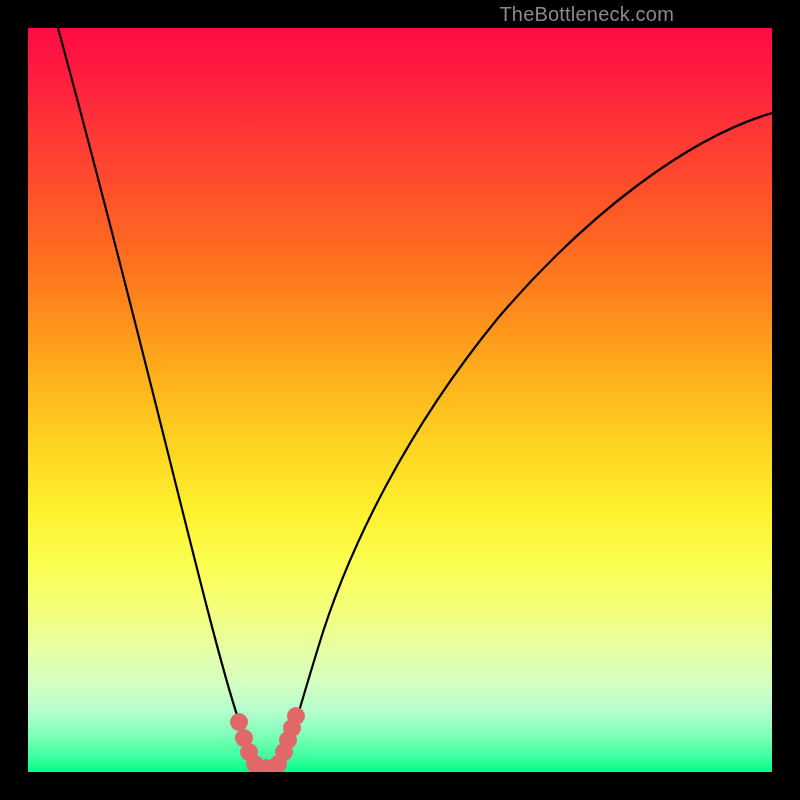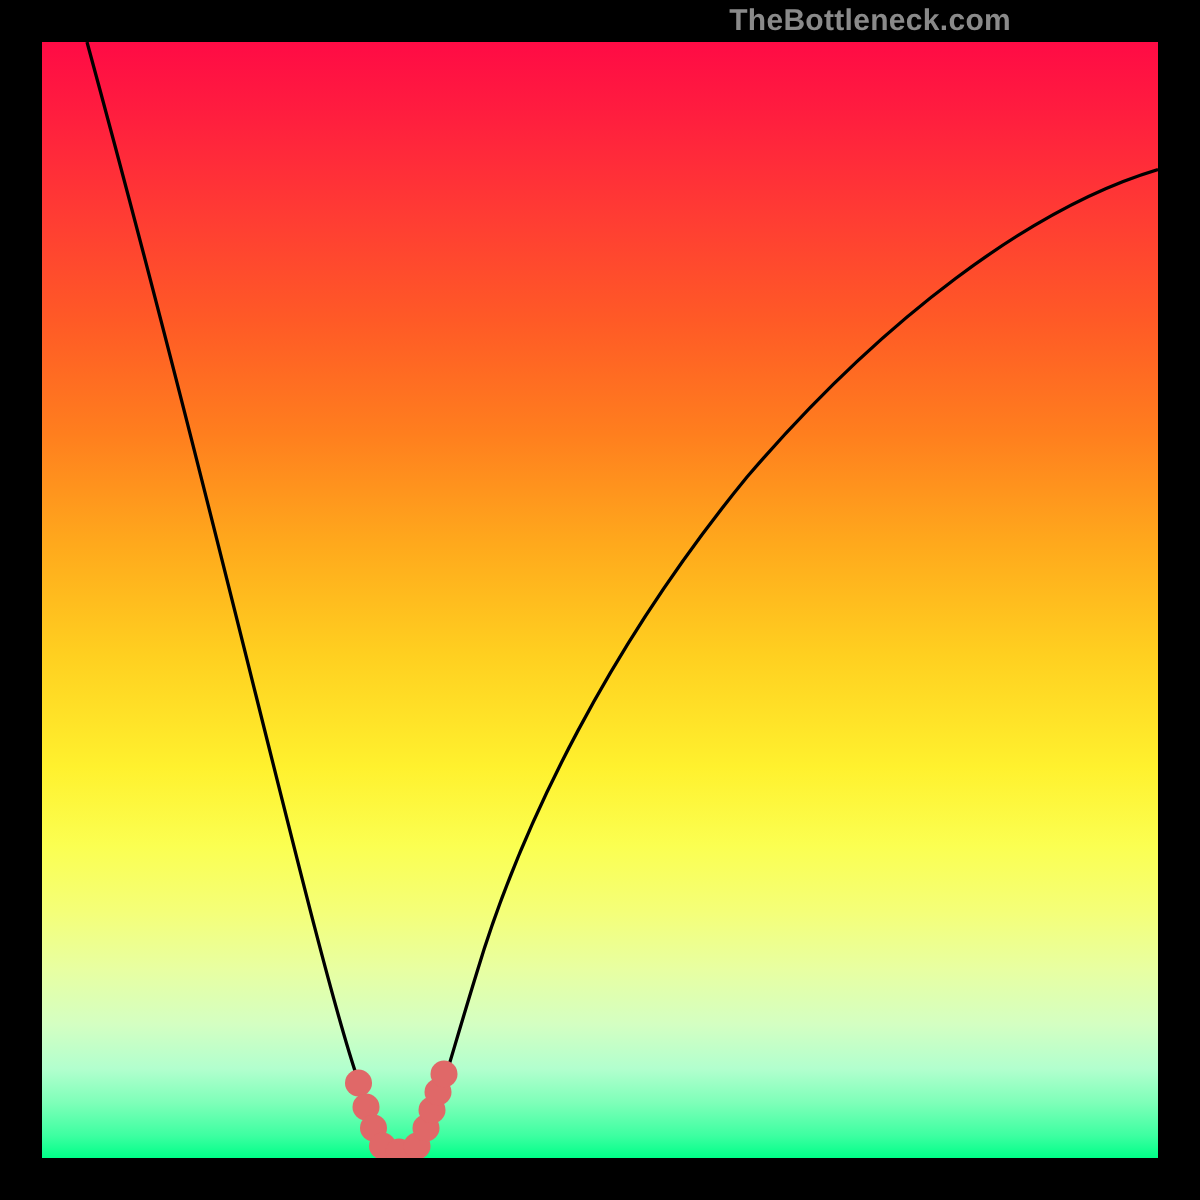--- a/index.html
+++ b/index.html
@@ -10,21 +10,20 @@
     background: #000;
     overflow: hidden;
   }
   .frame {
     position: absolute;
     top: 0;
     left: 0;
     width: 684px;
     height: 800px;
     background: #000;
-    font-weight: bold;
   }
   .plot {
     position: absolute;
     top: 28px;
     left: 28px;
     width: 744px;
     height: 744px;
     overflow: hidden;
   }
   .gradient {

